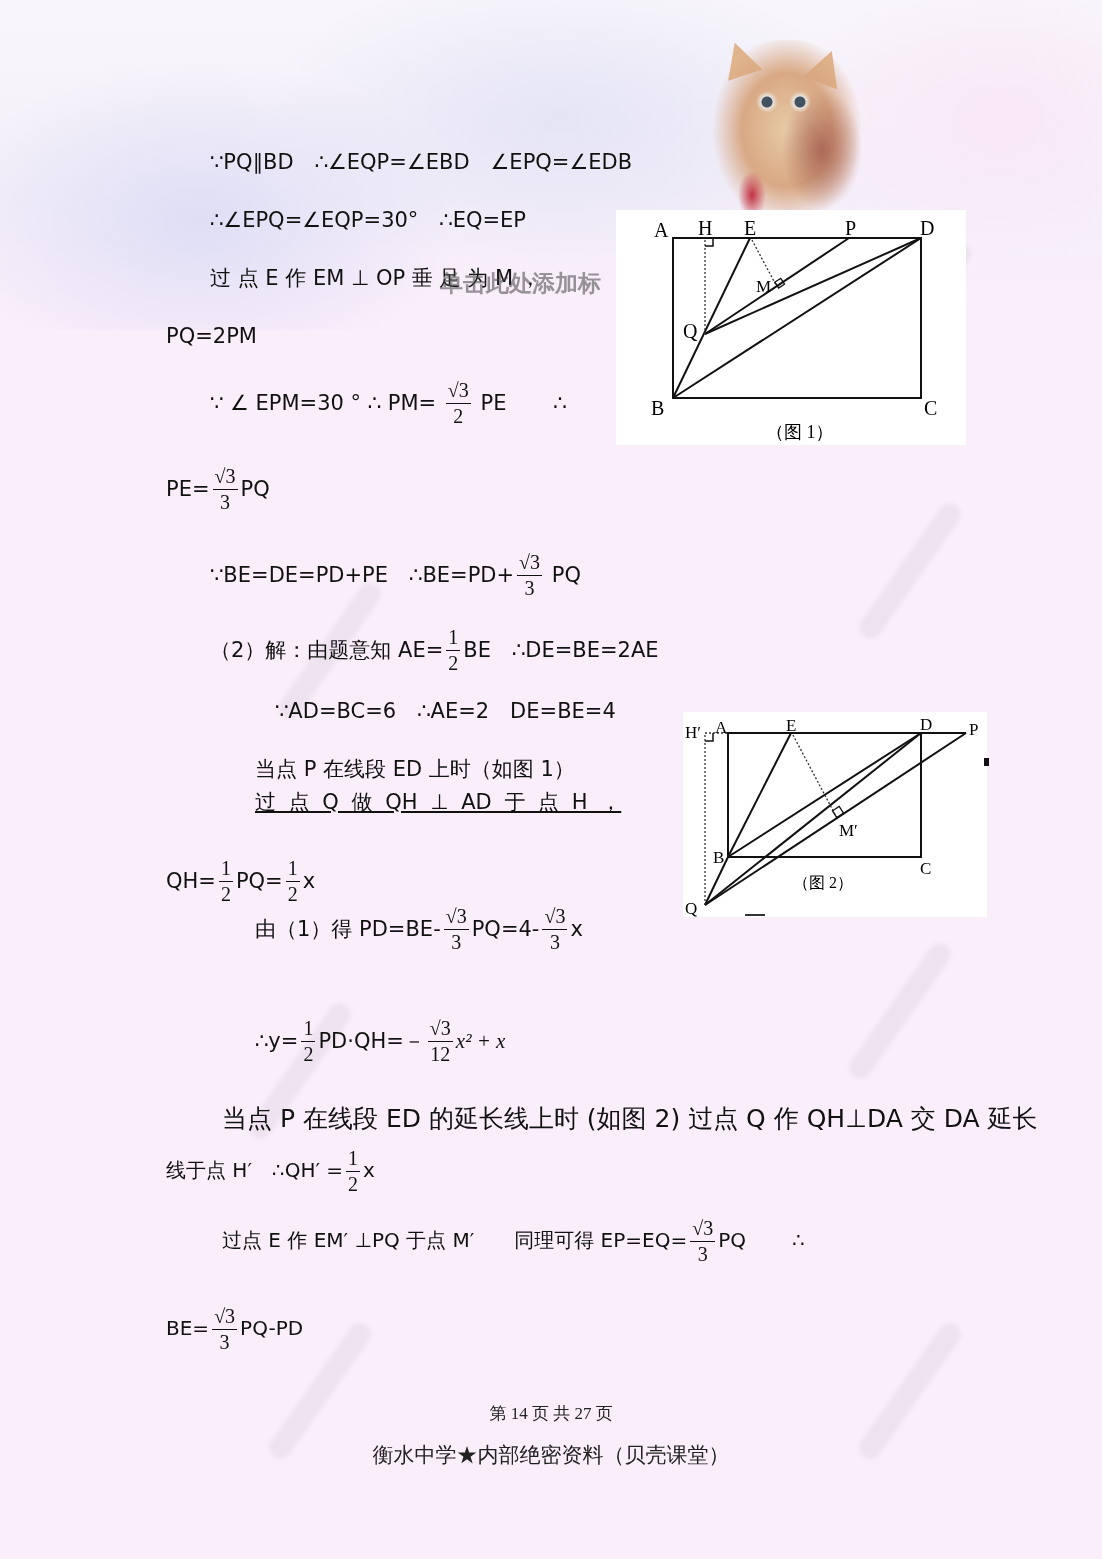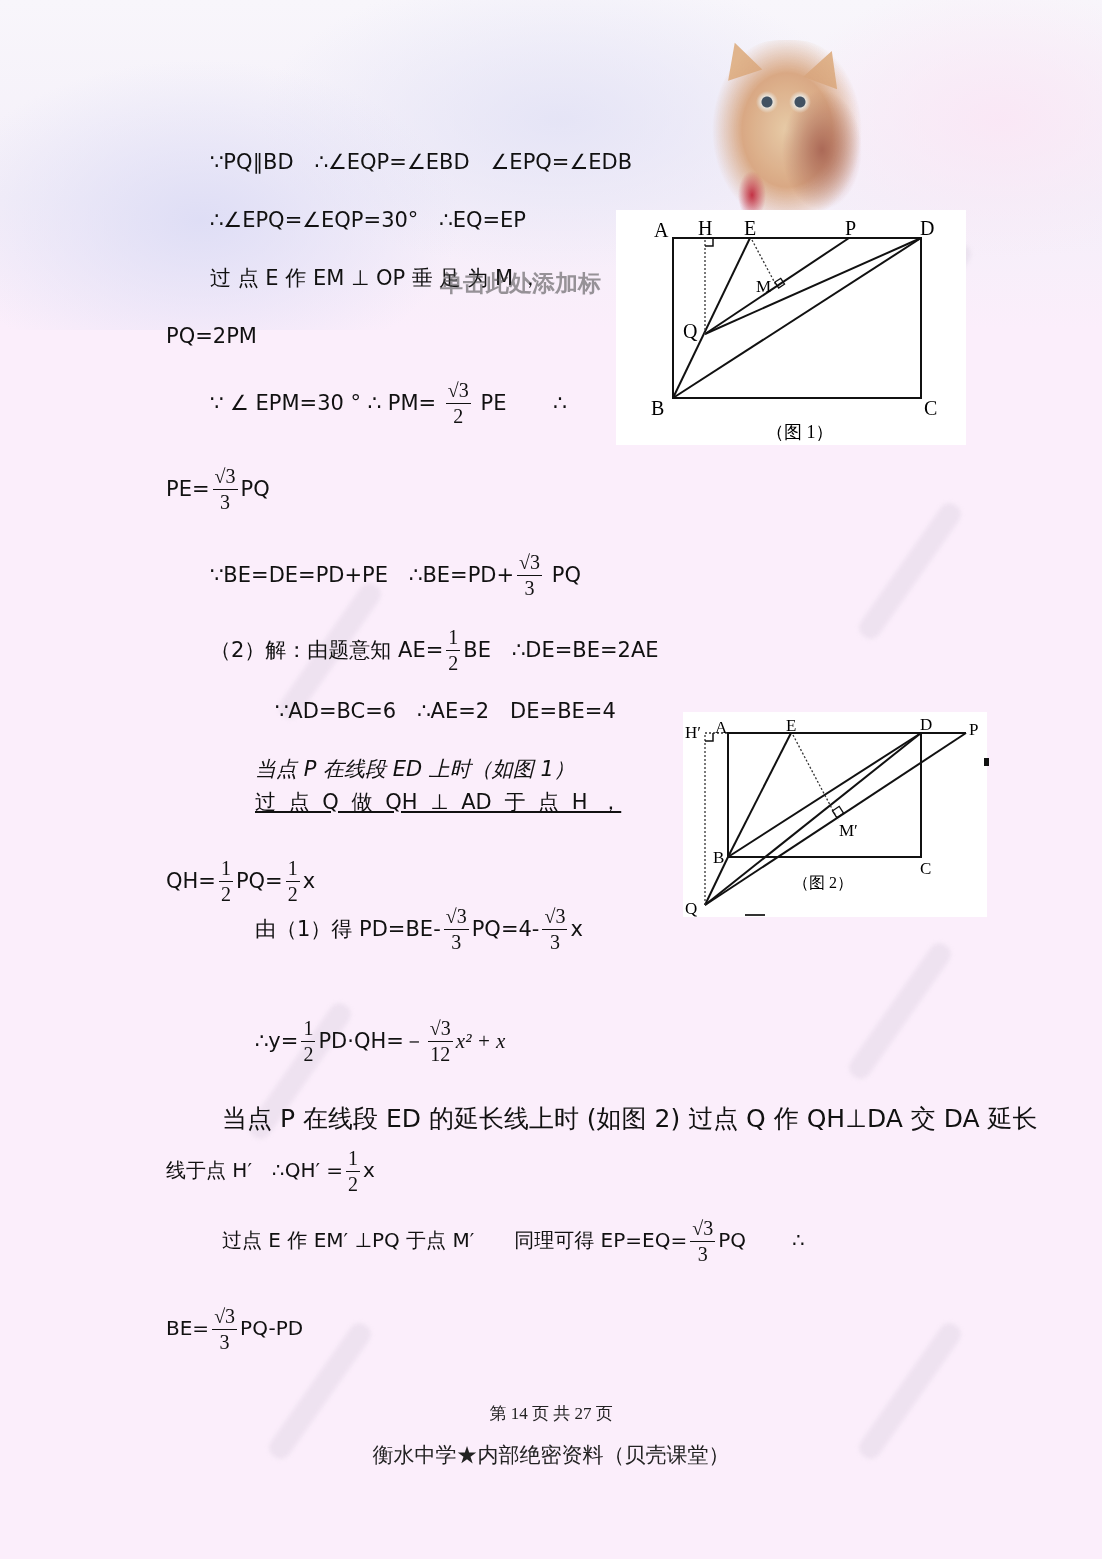--- a/index.html
+++ b/index.html
@@ -93,21 +93,21 @@
 <div class="line" style="left:210px;top:552px;">
   <span>∵BE=DE=PD+PE　∴BE=PD+</span><span class="frac"><span class="num">√3</span><span class="den">3</span></span>
   <span>PQ</span>
 </div>
 
 <div class="line" style="left:210px;top:627px;">
   <span>（2）解：由题意知 AE=</span><span class="frac"><span class="num">1</span><span class="den">2</span></span><span>BE　∴DE=BE=2AE</span>
 </div>
 
 <div class="line" style="left:255px;top:701px;margin-left:20px;">∵AD=BC=6　∴AE=2　DE=BE=4</div>
-<div class="line" style="left:255px;top:759px;font-style:italic;">当点 P 在线段 ED 上时（如图 1）</div>
+<div class="line" style="left:255px;top:759px;">当点 P 在线段 ED 上时（如图 1）</div>
 <div class="line" style="left:255px;top:792px;word-spacing:6px;text-decoration:underline;">过 点 Q 做 QH ⊥ AD 于 点 H ，</div>
 
 <div class="line" style="left:166px;top:858px;">
   <span>QH=</span><span class="frac"><span class="num">1</span><span class="den">2</span></span><span>PQ=</span><span class="frac"><span class="num">1</span><span class="den">2</span></span><span>x</span>
 </div>
 
 <div class="line" style="left:255px;top:906px;">
   <span>由（1）得 PD=BE-</span><span class="frac"><span class="num">√3</span><span class="den">3</span></span><span>PQ=4-</span><span class="frac"><span class="num">√3</span><span class="den">3</span></span><span>x</span>
 </div>
 

